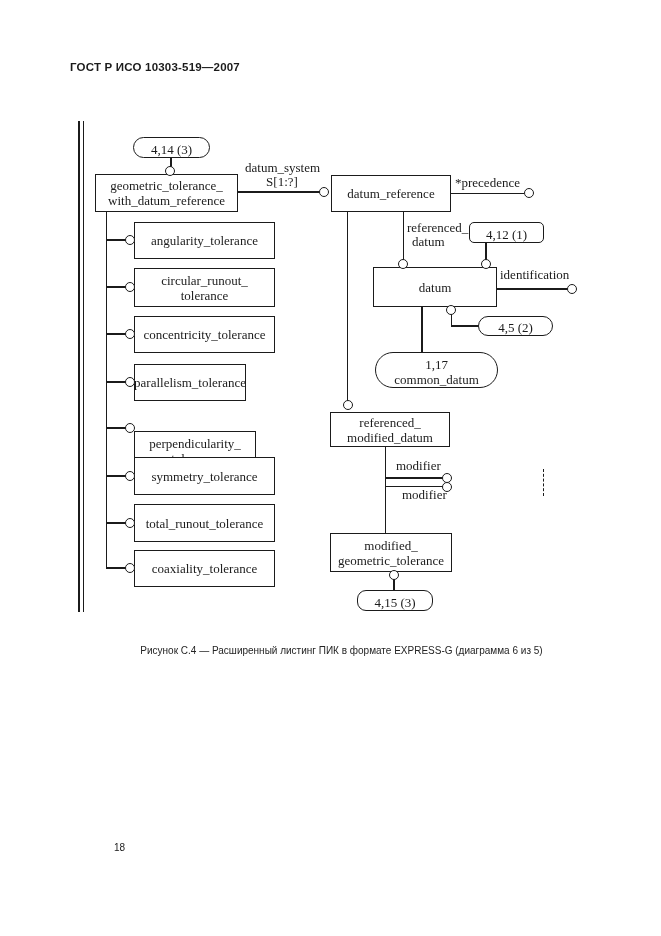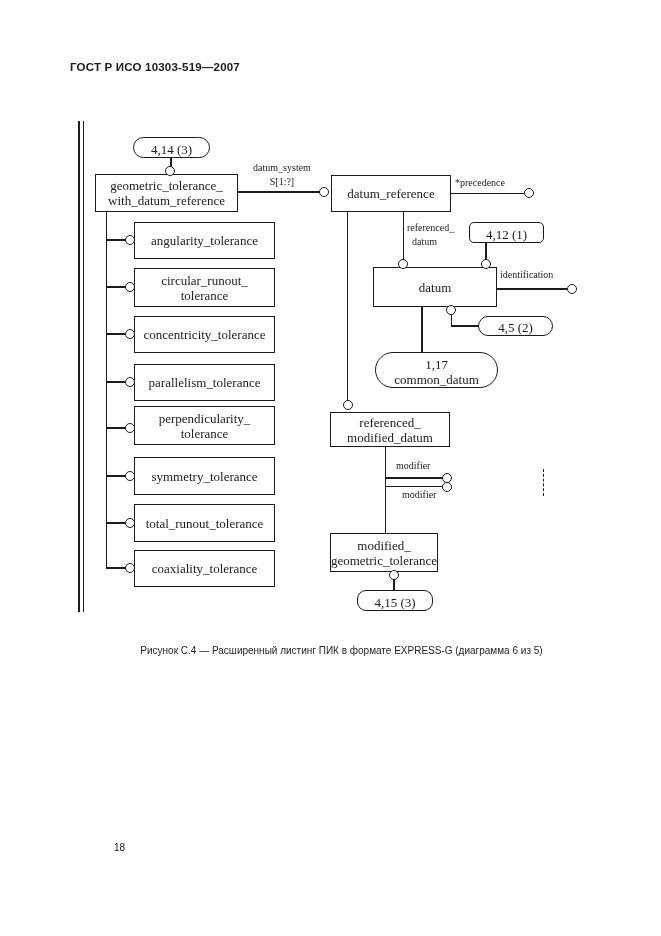--- a/index.html
+++ b/index.html
@@ -14,21 +14,21 @@
        display:flex;flex-direction:column;align-items:center;justify-content:center;
        font-size:13px;line-height:15px;text-align:center;}
   .oval{position:absolute;box-sizing:border-box;border:1.6px solid #1b1b1b;background:#fff;
         display:flex;flex-direction:column;align-items:center;justify-content:flex-end;
         font-size:13px;line-height:15px;text-align:center;}
   .dashbox{position:absolute;box-sizing:border-box;border:1.5px dashed #1b1b1b;background:#fff;
         display:flex;align-items:center;justify-content:center;font-size:13px;}
   .circ{position:absolute;box-sizing:border-box;width:10px;height:10px;border:1.5px solid #1b1b1b;
         border-radius:50%;background:#fff;z-index:3;}
   .ln{position:absolute;background:#1b1b1b;}
-  .lbl{position:absolute;font-size:10px;line-height:14px;white-space:nowrap;}
+  .lbl{position:absolute;font-size:13px;line-height:14px;white-space:nowrap;}
 </style>
 </head>
 <body>
 
 <div class="page">
 
   <div class="hdr">ГОСТ Р ИСО 10303-519—2007</div>
 
   <div class="ln" style="left:78px;top:121px;width:1.5px;height:491px;"></div>
   <div class="ln" style="left:82.5px;top:121px;width:1.5px;height:491px;"></div>
@@ -104,21 +104,21 @@
   <div class="ln" style="left:384.5px;top:447px;width:1.5px;height:86px;"></div>
   <div class="ln" style="left:385px;top:477px;width:58px;height:1.5px;"></div>
   <div class="ln" style="left:385px;top:485.5px;width:58px;height:1.5px;"></div>
   <div class="circ" style="left:442px;top:473px;"></div>
   <div class="circ" style="left:442px;top:482px;"></div>
   <div class="lbl" style="left:396px;top:459px;">modifier</div>
   <div class="lbl" style="left:402px;top:488px;">modifier</div>
 
   <div style="position:absolute;left:543px;top:468.5px;height:27px;width:0;border-left:1.5px dashed #1b1b1b;"></div>
 
-  <div class="box" style="left:330px;top:533px;width:108px;height:39px;">
+  <div class="box" style="left:330px;top:533px;width:122px;height:39px;">
     <div>modified_</div>
     <div>geometric_tolerance</div>
   </div>
   <div class="circ" style="left:389px;top:570px;"></div>
   <div class="ln" style="left:392.5px;top:578px;width:2.5px;height:13px;"></div>
   <div class="oval" style="left:357px;top:590px;width:76px;height:21px;border-radius:9px;border-width:1.8px;">
     <div>4,15 (3)</div>
   </div>
 
   <div class="ln" style="left:105.5px;top:212px;width:1.8px;height:357px;"></div>
@@ -137,27 +137,27 @@
   </div>
 
   <div class="ln" style="left:106px;top:333px;width:21px;height:1.6px;"></div>
   <div class="circ" style="left:125px;top:329px;"></div>
   <div class="box" style="left:134px;top:316px;width:141px;height:37px;">
     <div>concentricity_tolerance</div>
   </div>
 
   <div class="ln" style="left:106px;top:381px;width:21px;height:1.6px;"></div>
   <div class="circ" style="left:125px;top:377px;"></div>
-  <div class="box" style="left:134px;top:364px;width:141px;height:37px;">
+  <div class="box" style="left:134px;top:364px;width:112px;height:37px;">
     <div>parallelism_tolerance</div>
   </div>
 
   <div class="ln" style="left:106px;top:427px;width:21px;height:1.6px;"></div>
   <div class="circ" style="left:125px;top:423px;"></div>
-  <div class="box" style="left:134px;top:406px;width:141px;height:39px;">
+  <div class="box" style="left:134px;top:431px;width:122px;height:39px;">
     <div>perpendicularity_</div>
     <div>tolerance</div>
   </div>
 
   <div class="ln" style="left:106px;top:475px;width:21px;height:1.6px;"></div>
   <div class="circ" style="left:125px;top:471px;"></div>
   <div class="box" style="left:134px;top:457px;width:141px;height:38px;">
     <div>symmetry_tolerance</div>
   </div>
 

